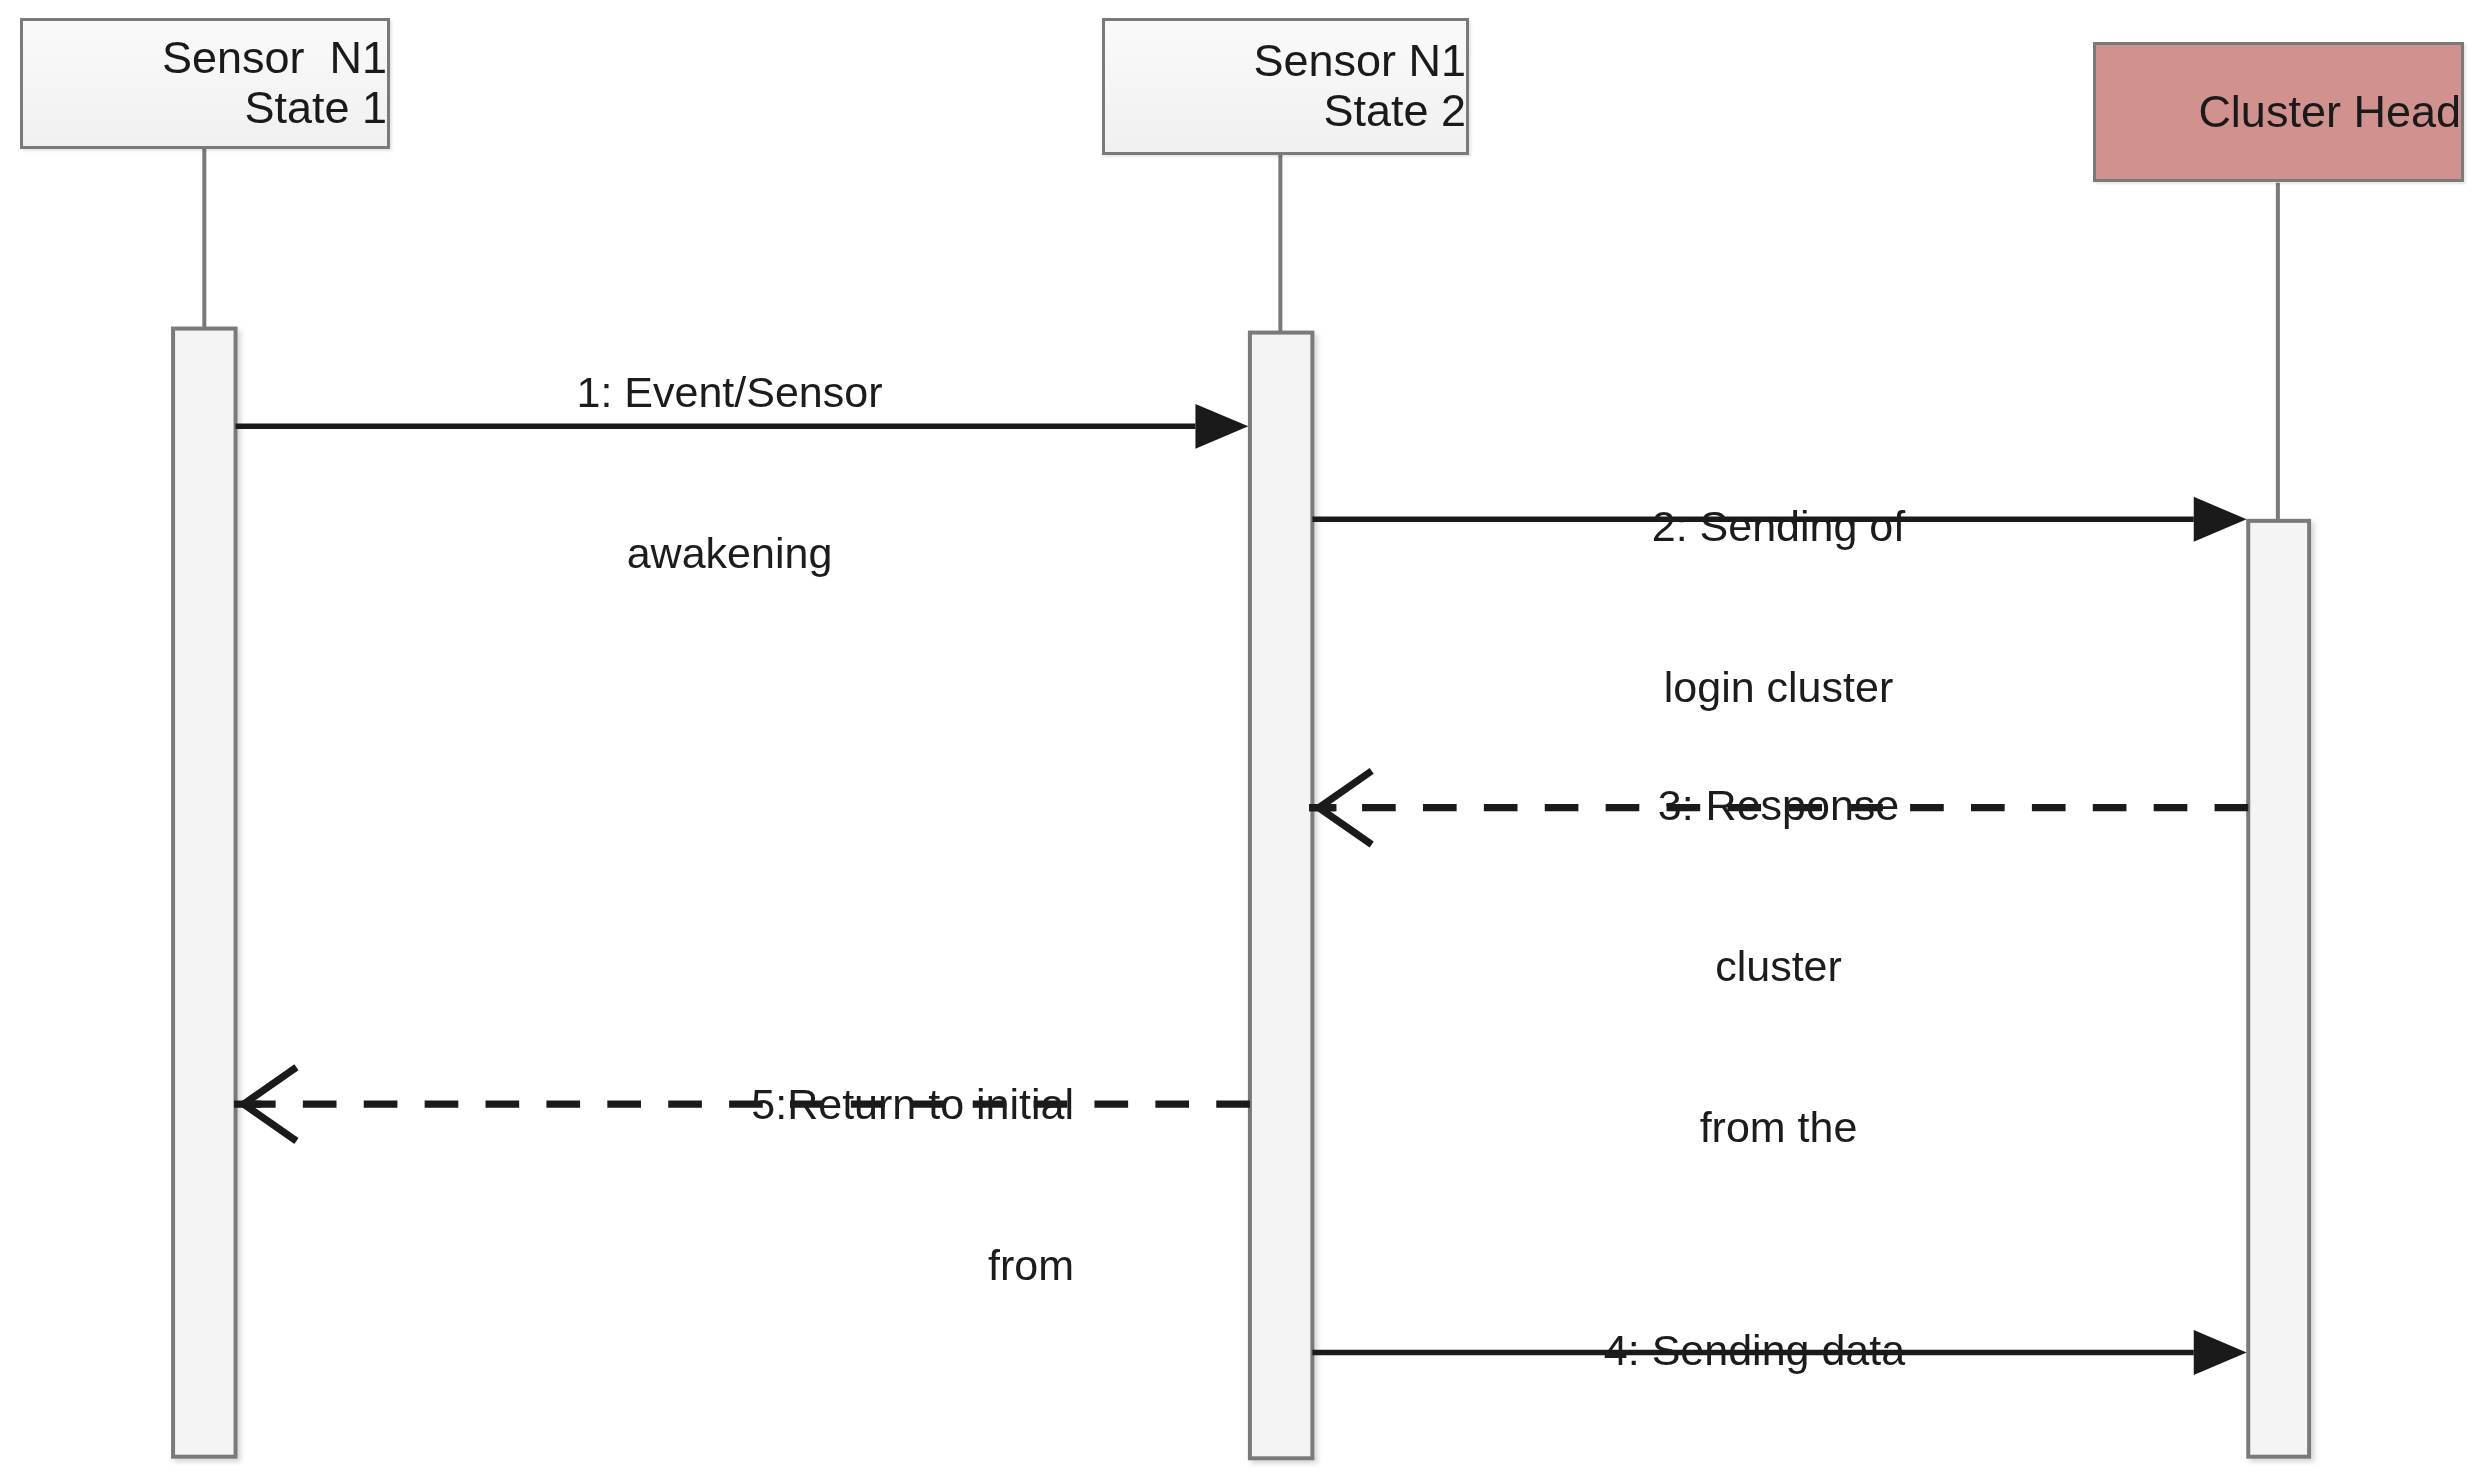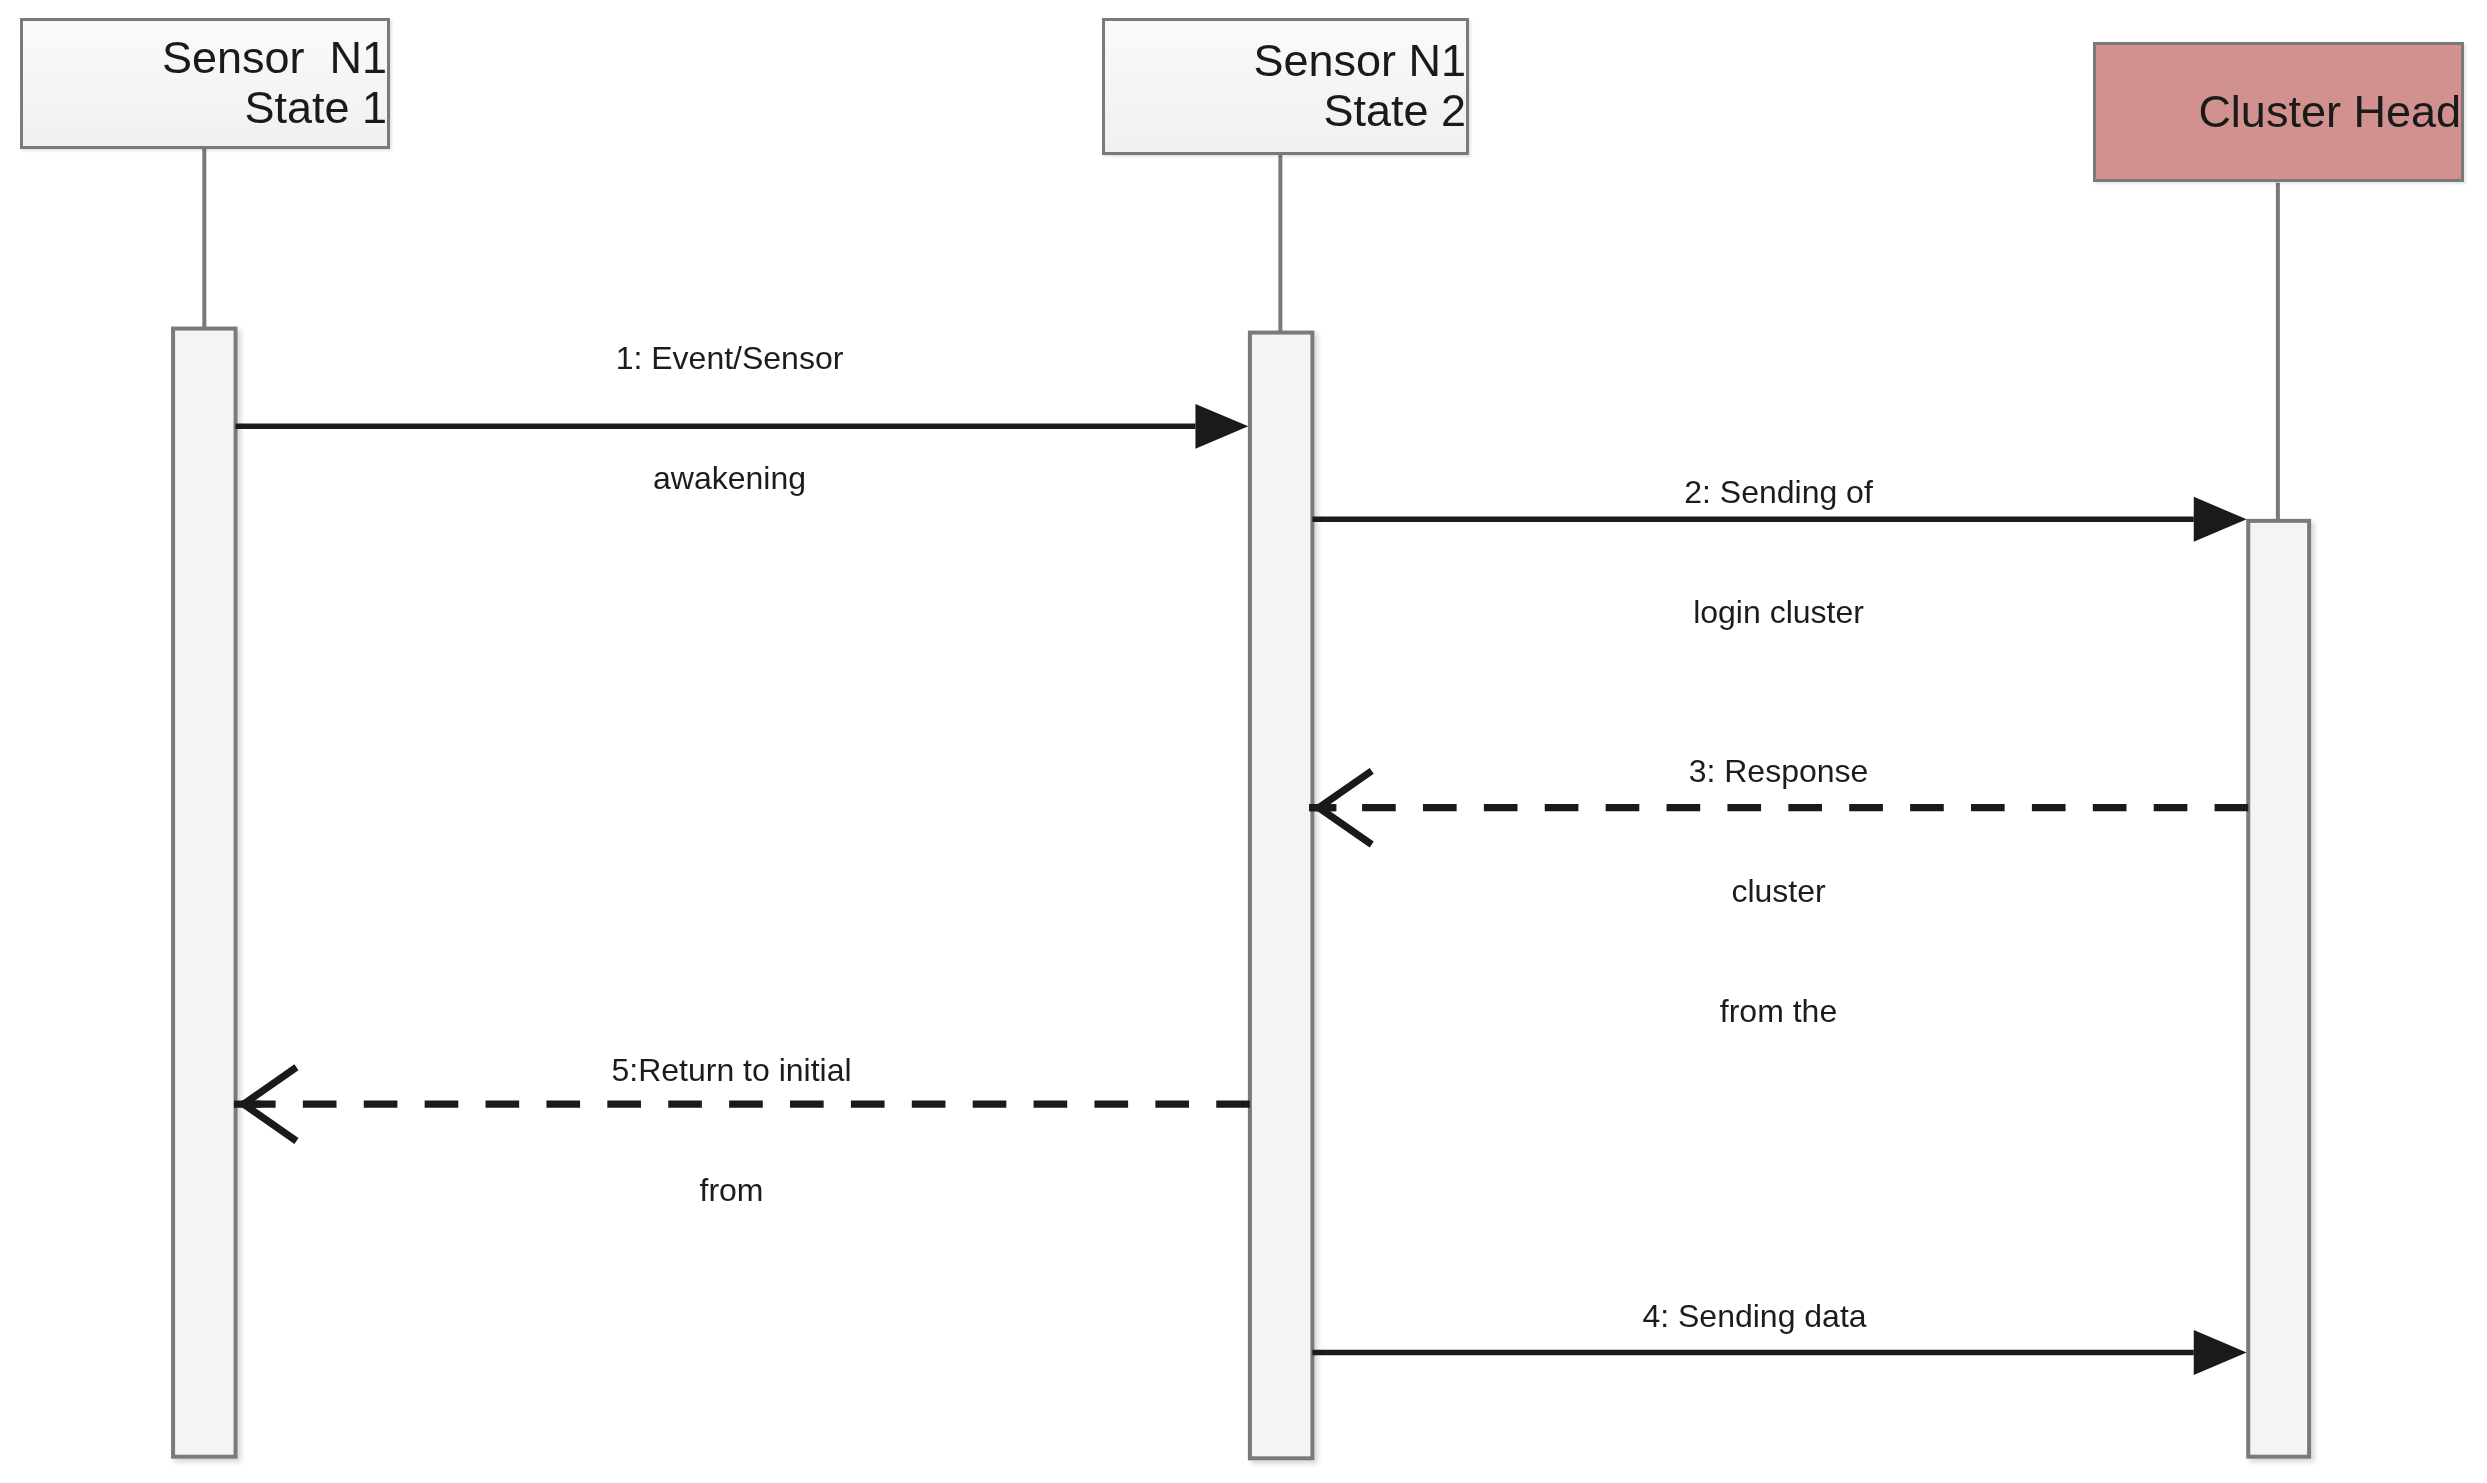--- a/index.html
+++ b/index.html
@@ -45,21 +45,21 @@
   }
   .lifeline-box .ln {
     display: block;
     white-space: pre;
   }
   
   .msg-label {
     position: absolute;
     text-align: center;
     color: #1c1c1c;
-    font-size: 32px;
+    font-size: 43px;
     line-height: 1.25;
     white-space: pre;
     pointer-events: none;
   }
   .msg-label .ln {
     display: block;
   }
 </style>
 </head>
 <body>
@@ -127,21 +127,21 @@
     <span class="ln">2: Sending of</span>
     <span class="ln">login cluster</span>
   </div>
 
   <div class="msg-label" style="left: 1434px; top: 671px; width: 689px;">
     <span class="ln">3: Response</span>
     <span class="ln">cluster</span>
     <span class="ln">from the</span>
   </div>
 
-  <div class="msg-label" style="left: 371px; top: 970px; width: 721px;">
+  <div class="msg-label" style="left: 353px; top: 970px; width: 721px; text-align: right;">
     <span class="ln">5:Return to initial</span>
     <span class="ln">from</span>
   </div>
 
   <div class="msg-label" style="left: 1394px; top: 1216px; width: 721px;">
     <span class="ln">4: Sending data</span>
     
     
   </div>
 

